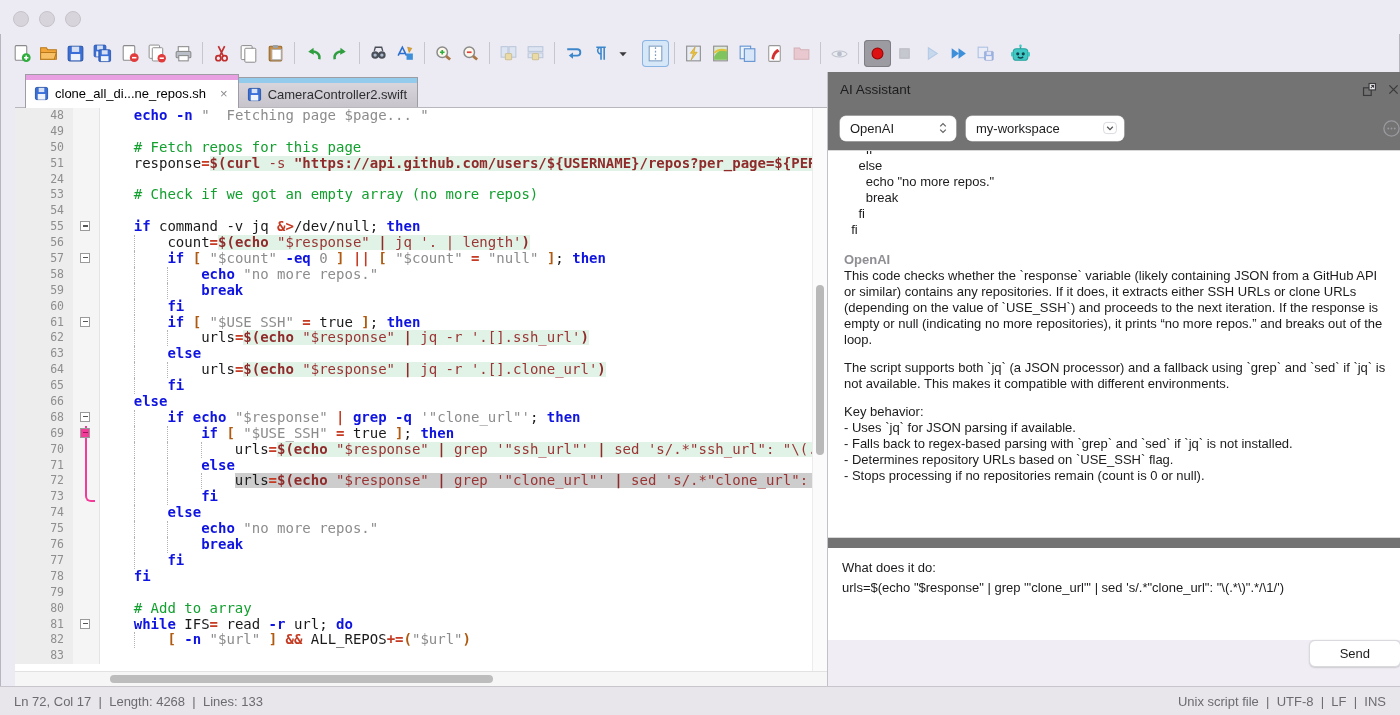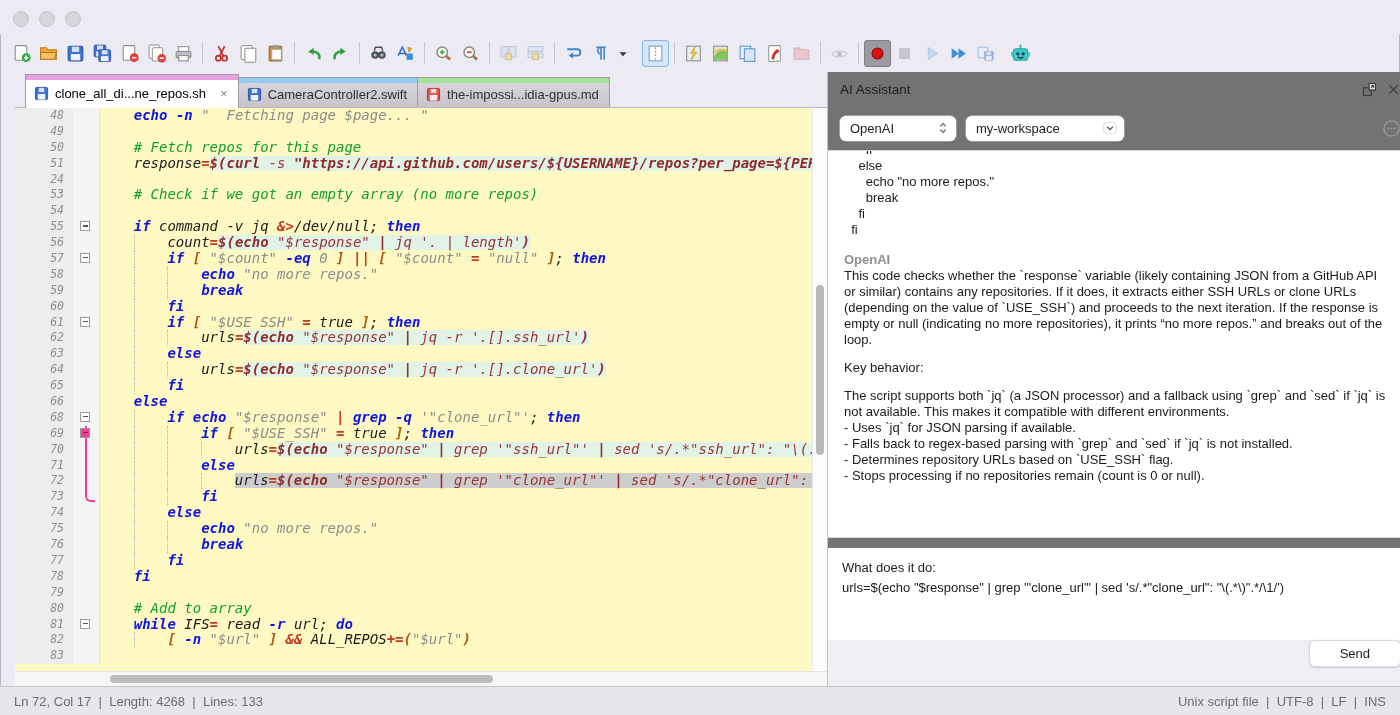--- a/index.html
+++ b/index.html
@@ -23,21 +23,21 @@
   .vdivider{width:1px;background:#c2c0c8;}
   .panel{flex:1;display:flex;flex-direction:column;background:#737373;position:relative;}
   .tabbar{height:36px;display:flex;align-items:flex-end;padding-left:10px;box-sizing:border-box;border-bottom:1px solid #b9b7bd;background:#ECEAF2;position:relative;z-index:2;}
   .tab{display:flex;align-items:center;height:25px;padding:0 10px 0 8px;border:1px solid #9e9ca4;border-bottom:none;margin-right:-1px;
        background:linear-gradient(#d8d6dc,#c7c5cb);font-size:13px;color:#2e2e30;position:relative;white-space:nowrap;}
   .tab .strip{position:absolute;left:-1px;right:-1px;top:-5px;height:5px;border:1px solid #9e9ca4;border-bottom:none;}
   .tab.active{background:#fff;height:29px;z-index:3;margin-bottom:-1px;color:#000;}
   .tab .ficon{margin-right:6px;width:15px;height:15px;}
   .tab .closex{margin-left:14px;color:#8a8a8e;font-size:13px;}
   
-  .editor{position:relative;flex:1;background:#fef9c3;overflow:hidden;font-style:italic;}
+  .editor{position:relative;flex:1;background:#ffffff;overflow:hidden;}
   .rows{position:absolute;left:0;top:0;right:0;height:564px;overflow:hidden;}
   .row{display:flex;height:15.9px;line-height:15.9px;font-family:"DejaVu Sans Mono",monospace;font-size:14px;}
   .ln{width:58px;background:#ededee;color:#8e8e8e;text-align:right;padding-right:9px;box-sizing:border-box;font-size:11.5px;flex:0 0 auto;}
   .fm{width:26px;background:#f5f5f6;border-right:1px solid #e4e4e6;position:relative;flex:0 0 auto;}
   .fbox{position:absolute;left:7px;top:2px;width:10px;height:10px;background:#fff;border:1px solid #9a9a9a;box-sizing:border-box;}
   .fbox::after{content:"";position:absolute;left:1.5px;top:3.2px;width:5px;height:1.2px;background:#555;}
   .fbox.pink{background:#F23C97;}
   .fbox.pink::after{background:#9d1560;}
   .fpipe::before{content:"";position:absolute;left:12px;top:0;bottom:0;width:2.4px;background:#F23C97;}
   .felbow::before{content:"";position:absolute;left:12px;top:0;width:8px;height:11px;border-left:2.4px solid #F23C97;border-bottom:2.4px solid #F23C97;border-bottom-left-radius:6px;}
@@ -372,29 +372,20 @@
           </div>
           <div class="tab">
             <div class="strip" style="background: rgb(147, 203, 236);"></div>
             <span class="ficon"><svg width="15" height="15" viewBox="0 0 16 16">
                 <rect x="1.5" y="1.5" width="13" height="13" rx="1.5" fill="#3a6fd8" stroke="#2b55a8"></rect>
                 <rect x="5" y="2" width="6" height="4.5" fill="#fff" opacity=".8"></rect>
                 <rect x="4" y="8.5" width="8" height="6" fill="#fff" opacity=".92"></rect>
               </svg></span>
             <span>CameraController2.swift</span>
           </div>
-          <div class="tab">
-            <div class="strip" style="background: rgb(166, 225, 155);"></div>
-            <span class="ficon"><svg width="15" height="15" viewBox="0 0 16 16">
-                <rect x="1.5" y="1.5" width="13" height="13" rx="1.5" fill="#e05252" stroke="#b03030"></rect>
-                <rect x="5" y="2" width="6" height="4.5" fill="#fff" opacity=".8"></rect>
-                <rect x="4" y="8.5" width="8" height="6" fill="#fff" opacity=".92"></rect>
-              </svg></span>
-            <span>the-impossi...idia-gpus.md</span>
-          </div>
         </div>
       <div class="editor">
         <div class="rows">
             <div class="row">
               <span class="ln">48</span>
               <span class="fm"></span>
               <span class="code"><span>    </span><span><span class="k">echo</span><span> </span><span class="k">-n</span><span> </span><span class="s">"  Fetching page $page... "</span></span></span>
             </div>
             <div class="row">
               <span class="ln">49</span>
@@ -635,22 +626,22 @@
       <div class="p-chat">
         <div class="chat-inner">
             <div class="chat-code">      fi</div>
             <div class="chat-code">    else</div>
             <div class="chat-code">      echo "no more repos."</div>
             <div class="chat-code">      break</div>
             <div class="chat-code">    fi</div>
             <div class="chat-code">  fi</div>
             <div class="chat-label">OpenAI</div>
             <div class="chat-p">This code checks whether the `response` variable (likely containing JSON from a GitHub API or similar) contains any repositories. If it does, it extracts either SSH URLs or clone URLs (depending on the value of `USE_SSH`) and proceeds to the next iteration. If the response is empty or null (indicating no more repositories), it prints “no more repos.” and breaks out of the loop.</div>
+            <div class="chat-p">The script supports both `jq` (a JSON processor) and a fallback using `grep` and `sed` if `jq` is not available. This makes it compatible with different environments.</div>
             <div class="chat-p">Key behavior:</div>
-            <div class="chat-p">The script supports both `jq` (a JSON processor) and a fallback using `grep` and `sed` if `jq` is not available. This makes it compatible with different environments.</div>
             <div class="chat-li">- Uses `jq` for JSON parsing if available.</div>
             <div class="chat-li">- Falls back to regex-based parsing with `grep` and `sed` if `jq` is not installed.</div>
             <div class="chat-li">- Determines repository URLs based on `USE_SSH` flag.</div>
             <div class="chat-li">- Stops processing if no repositories remain (count is 0 or null).</div>
           </div>
         <div class="chat-vsb">
           <div class="vsb-thumb" style="top:195px;height:115px"></div>
         </div>
       </div>
 

